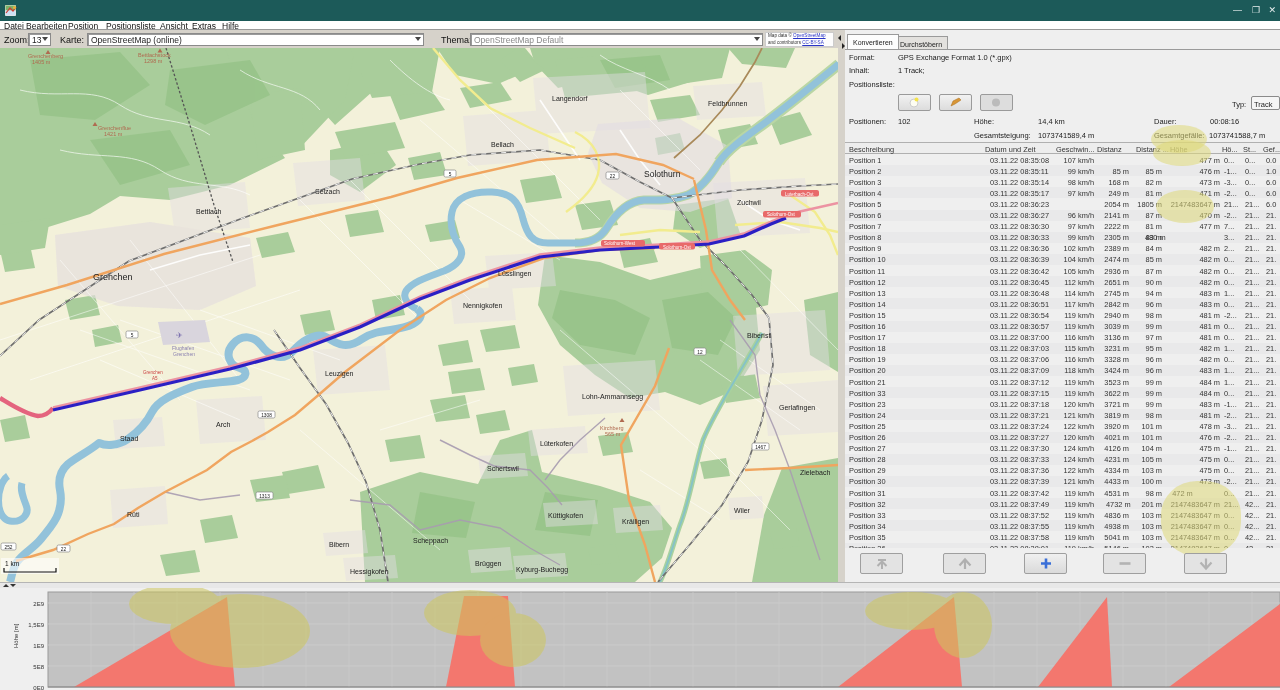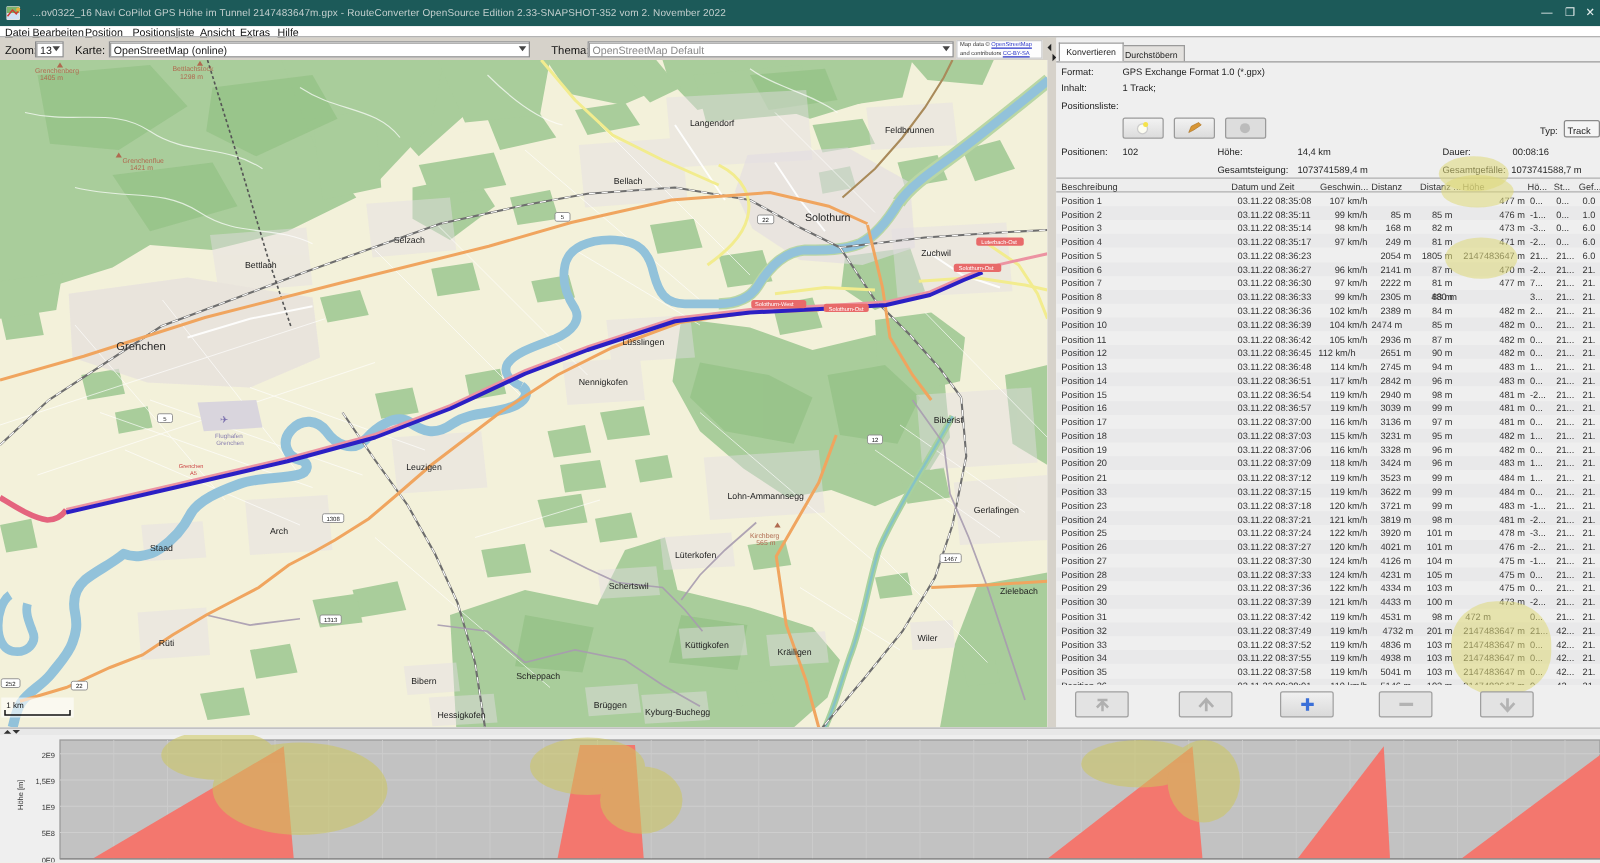--- a/index.html
+++ b/index.html
@@ -54,21 +54,20 @@
 <body>
 <div id="win">
 <div class="abs" id="titlebar">
   <svg class="abs" style="left:5px;top:4px" width="13" height="13" viewBox="0 0 13 13">
     <rect x="0" y="1" width="11" height="11" rx="1" fill="#e8e6da"></rect>
     <rect x="0.5" y="1.5" width="10" height="5" fill="#7ab26a"></rect>
     <rect x="0.5" y="6.5" width="10" height="5" fill="#cfe0f4"></rect>
     <path d="M1 9 L5 4 L8 7 L11 3" stroke="#d03a30" stroke-width="1.2" fill="none"></path>
     <circle cx="9.5" cy="3.5" r="1.6" fill="#e8b13c"></circle>
   </svg>
-  <div class="t">...ov0322_16 Navi CoPilot GPS Höhe im Tunnel 2147483647m.gpx - RouteConverter OpenSource Edition 2.33-SNAPSHOT-352 vom 2. November 2022</div>
   <div style="position:absolute;right:38px;top:5px;font-size:9px;color:#e6eeee;">—</div>
   <div style="position:absolute;right:20px;top:5px;font-size:9px;color:#e6eeee;">❐</div>
   <div style="position:absolute;right:4px;top:5px;font-size:9px;color:#e6eeee;">✕</div>
 </div>
 <div class="abs" id="menubar">
   <div class="mi" style="left:4px"><u>D</u>atei</div>
   <div class="mi" style="left:26px"><u>B</u>earbeiten</div>
   <div class="mi" style="left:68px"><u>P</u>osition</div>
   <div class="mi" style="left:106px">Positions<u>l</u>iste</div>
   <div class="mi" style="left:160px"><u>A</u>nsicht</div>
@@ -530,42 +529,42 @@
           <span class="tc" style="left:283px;width:34px;text-align:right">84 m</span>
           <span class="tc" style="left:300px;width:75px;text-align:right">482 m</span>
           <span class="tc" style="left:379px">2...</span>
           <span class="tc" style="left:400px">21...</span>
           <span class="tc" style="left:421px">21.</span>
         </div>
 <div class="tr even" style="top:99.9px">
           <span class="tc" style="left:4px">Position 10</span>
           <span class="tc" style="left:145px">03.11.22 08:36:39</span>
           <span class="tc" style="left:200px;width:49px;text-align:right">104 km/h</span>
-          <span class="tc" style="left:245px;width:39px;text-align:center">2474 m</span>
+          <span class="tc" style="left:245px;width:39px;text-align:right">2474 m</span>
           <span class="tc" style="left:283px;width:34px;text-align:right">85 m</span>
           <span class="tc" style="left:300px;width:75px;text-align:right">482 m</span>
           <span class="tc" style="left:379px">0...</span>
           <span class="tc" style="left:400px">21...</span>
           <span class="tc" style="left:421px">21.</span>
         </div>
 <div class="tr" style="top:111.0px">
           <span class="tc" style="left:4px">Position 11</span>
           <span class="tc" style="left:145px">03.11.22 08:36:42</span>
           <span class="tc" style="left:200px;width:49px;text-align:right">105 km/h</span>
           <span class="tc" style="left:245px;width:39px;text-align:right">2936 m</span>
           <span class="tc" style="left:283px;width:34px;text-align:right">87 m</span>
           <span class="tc" style="left:300px;width:75px;text-align:right">482 m</span>
           <span class="tc" style="left:379px">0...</span>
           <span class="tc" style="left:400px">21...</span>
           <span class="tc" style="left:421px">21.</span>
         </div>
 <div class="tr even" style="top:122.1px">
           <span class="tc" style="left:4px">Position 12</span>
           <span class="tc" style="left:145px">03.11.22 08:36:45</span>
-          <span class="tc" style="left:200px;width:49px;text-align:center">112 km/h</span>
+          <span class="tc" style="left:200px;width:49px;text-align:right">112 km/h</span>
           <span class="tc" style="left:245px;width:39px;text-align:right">2651 m</span>
           <span class="tc" style="left:283px;width:34px;text-align:right">90 m</span>
           <span class="tc" style="left:300px;width:75px;text-align:right">482 m</span>
           <span class="tc" style="left:379px">0...</span>
           <span class="tc" style="left:400px">21...</span>
           <span class="tc" style="left:421px">21.</span>
         </div>
 <div class="tr" style="top:133.2px">
           <span class="tc" style="left:4px">Position 13</span>
           <span class="tc" style="left:145px">03.11.22 08:36:48</span>

